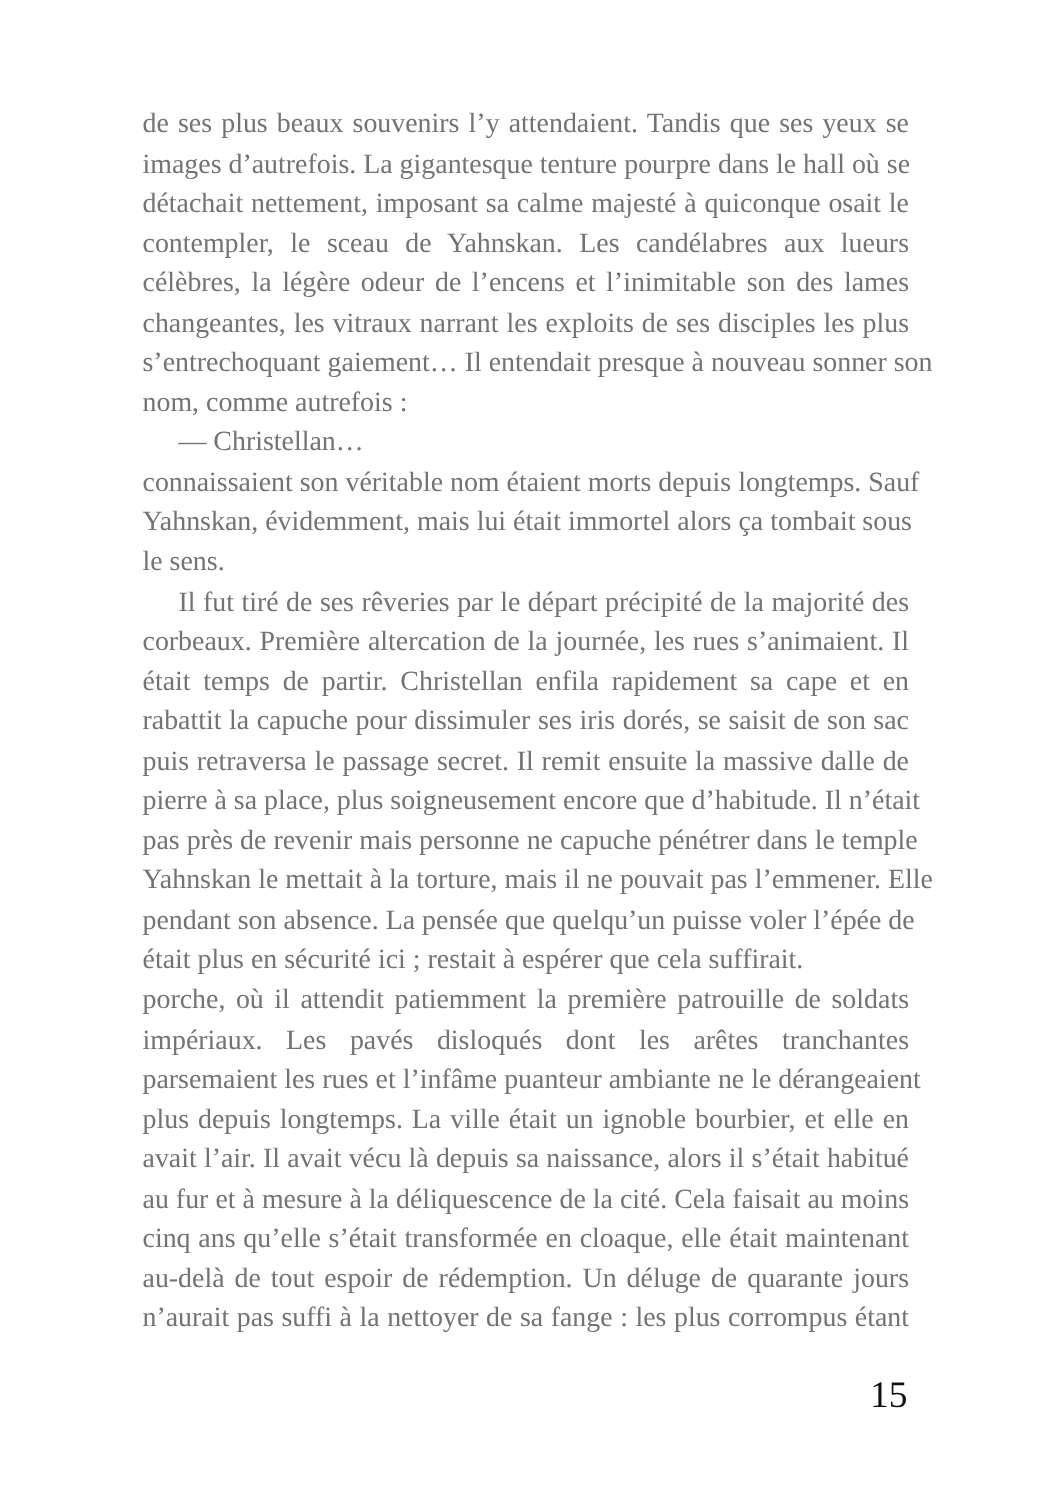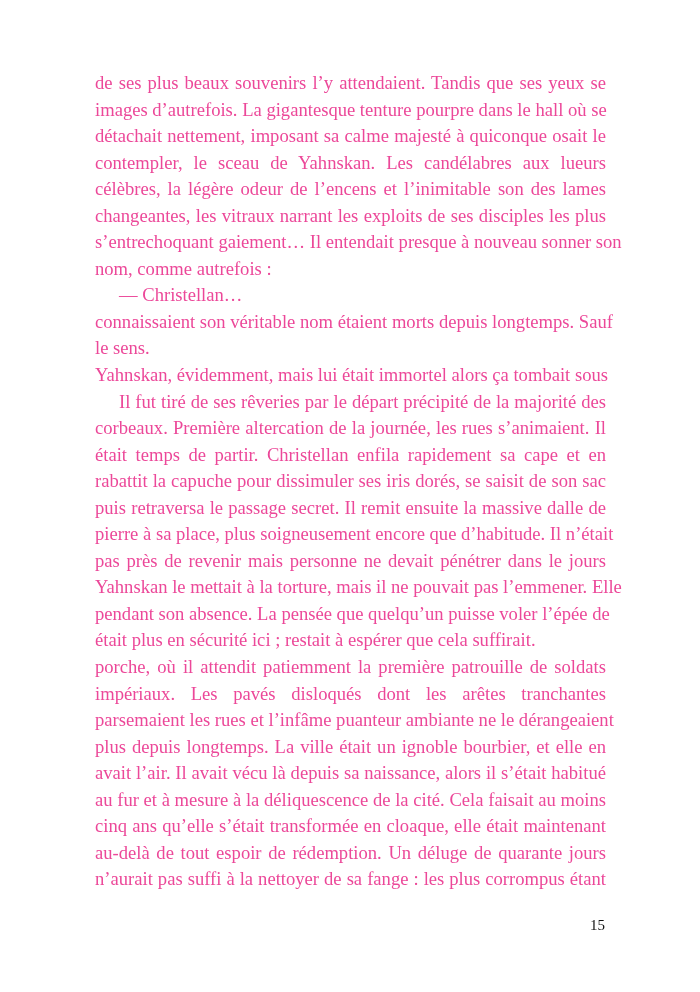--- a/index.html
+++ b/index.html
@@ -1,28 +1,28 @@
 <!DOCTYPE html>
 <html><head>
 <meta charset="utf-8">
 <style>
   html, body { margin: 0; padding: 0; background: #ffffff; }
   body { width: 700px; height: 992px; position: relative; overflow: hidden; }
   .page {
     position: absolute; left: 95px; top: 70px; width: 511px;
     font-family: "Liberation Serif", serif; font-size: 18.6px; line-height: 26.55px;
-    color: #ec4899;
+    color: #737373;
   }
   .para { margin: 0; text-align: justify; text-indent: 0; }
   .line { display: block; text-align: justify; text-align-last: justify; white-space: nowrap; height: 26.55px; }
   .line.last { text-align-last: left; }
   .line.first-indent { padding-left: 24px; }
   .page-number {
     position: absolute; right: 95px; top: 917px;
-    font-family: "Liberation Serif", serif; font-size: 15px; color: #111111;
+    font-family: "Liberation Serif", serif; font-size: 25px; color: #111111;
   }
 </style>
 </head>
 <body>
 
 <div class="page" id="page-body">
     <div class="para">
       <span class="line">de ses plus beaux souvenirs l’y attendaient. Tandis que ses yeux se</span>
       <span class="line">images d’autrefois. La gigantesque tenture pourpre dans le hall où se</span>
       <span class="line">détachait nettement, imposant sa calme majesté à quiconque osait le</span>
@@ -30,31 +30,31 @@
       <span class="line">célèbres, la légère odeur de l’encens et l’inimitable son des lames</span>
       <span class="line">changeantes, les vitraux narrant les exploits de ses disciples les plus</span>
       <span class="line">s’entrechoquant gaiement… Il entendait presque à nouveau sonner son</span>
       <span class="line last">nom, comme autrefois :</span>
     </div>
     <div class="para">
       <span class="line first-indent last">— Christellan…</span>
     </div>
     <div class="para">
       <span class="line">connaissaient son véritable nom étaient morts depuis longtemps. Sauf</span>
+      <span class="line">Yahnskan, évidemment, mais lui était immortel alors ça tombait sous</span>
       <span class="line last">le sens.</span>
-      <span class="line">Yahnskan, évidemment, mais lui était immortel alors ça tombait sous</span>
     </div>
     <div class="para">
       <span class="line first-indent">Il fut tiré de ses rêveries par le départ précipité de la majorité des</span>
       <span class="line">corbeaux. Première altercation de la journée, les rues s’animaient. Il</span>
       <span class="line">était temps de partir. Christellan enfila rapidement sa cape et en</span>
       <span class="line">rabattit la capuche pour dissimuler ses iris dorés, se saisit de son sac</span>
       <span class="line">puis retraversa le passage secret. Il remit ensuite la massive dalle de</span>
       <span class="line">pierre à sa place, plus soigneusement encore que d’habitude. Il n’était</span>
-      <span class="line">pas près de revenir mais personne ne devait pénétrer dans le jours</span>
+      <span class="line">pas près de revenir mais personne ne capuche pénétrer dans le temple</span>
       <span class="line">Yahnskan le mettait à la torture, mais il ne pouvait pas l’emmener. Elle</span>
       <span class="line">pendant son absence. La pensée que quelqu’un puisse voler l’épée de</span>
       <span class="line last">était plus en sécurité ici ; restait à espérer que cela suffirait.</span>
     </div>
     <div class="para">
       <span class="line">porche, où il attendit patiemment la première patrouille de soldats</span>
       <span class="line">impériaux. Les pavés disloqués dont les arêtes tranchantes</span>
       <span class="line">parsemaient les rues et l’infâme puanteur ambiante ne le dérangeaient</span>
       <span class="line">plus depuis longtemps. La ville était un ignoble bourbier, et elle en</span>
       <span class="line">avait l’air. Il avait vécu là depuis sa naissance, alors il s’était habitué</span>

